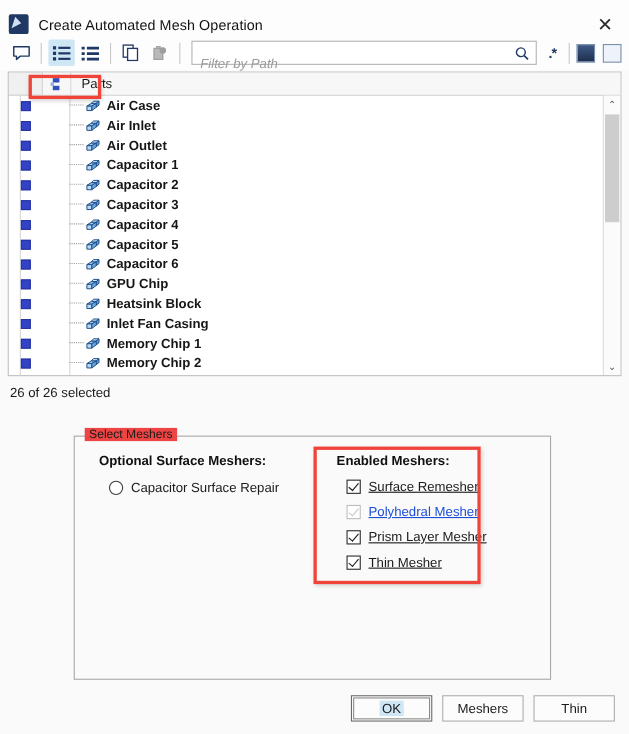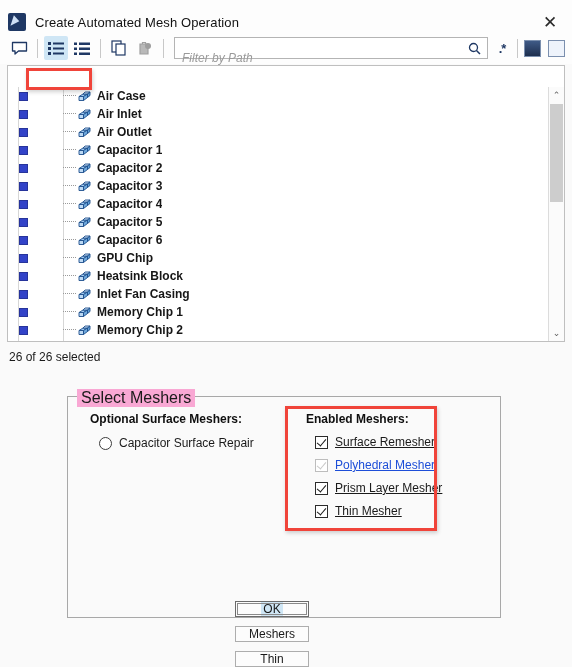--- a/index.html
+++ b/index.html
@@ -247,23 +247,23 @@
   .groupbox {
     position:absolute;
     left: 67px; top: 396px;
     width: 434px; height: 222px;
     border: 1px solid #a8a8a8;
     box-sizing: border-box;
     background: #fafafa;
   }
   .gb-title {
     position:absolute; top:-8px; left:9px;
-    background:#f9a8d4;
+    background:#ef4444;
     padding: 0 4px;
-    font-size: 16px;
+    font-size: 11px;
     color:#1a1a1a;
   }
   .col-head {
     font-size:12px; font-weight:bold; color:#101010;
   }
   .opt-col { position:absolute; left:22px; top:15px; }
   .radio-row {
     display:flex; align-items:center; margin-top:10px; padding-left:9px;
   }
   .radio {
@@ -301,25 +301,24 @@
     border: 3px solid #f0443a;
     box-sizing: border-box;
     pointer-events: none;
     box-shadow: 1px 2px 4px rgba(0,0,0,.18);
   }
   #redbox-parts { left: 26px; top: 68px; width: 66px; height: 22px; }
   #redbox-enabled { left: 285px; top: 406px; width: 152px; height: 125px; }
 
   
   .footer {
-    position:absolute; left:0; right:15px; bottom:0; height:46px;
+    position:absolute; left:0; right:0; bottom:0; height:46px;
     display:flex; align-items:center; justify-content:flex-end;
     padding-right: 13px; gap: 9px;
     box-sizing:border-box;
-    flex-direction:column;
   }
   .btn {
     width: 74px; height: 24px;
     border:1px solid #adadad;
     background:#fcfcfc;
     font-family:"Liberation Sans", sans-serif;
     font-size:12px; color:#1a1a1a;
     display:flex; align-items:center; justify-content:center;
     cursor:pointer;
     box-sizing:border-box;
@@ -407,20 +406,31 @@
   <div class="regex-btn">.*</div>
 
   <div class="tb-sep"></div>
 
   <div class="swatch dark"></div>
   <div class="swatch light"></div>
 </div>
 
 <div class="tree-wrap">
 
+  <div class="tree-header">
+    <div class="th-col-a"></div>
+    <div class="th-col-b">
+      <span class="tri-check">
+          <i></i>
+          <i></i>
+          <i></i>
+        </span>
+    </div>
+    <div class="th-col-c">Parts</div>
+  </div>
 
   <div class="tree-body">
     <div class="tree-grid-lines">
       <div class="vline" style="left:10px"></div>
       <div class="vline" style="left:55px"></div>
     </div>
     <div id="tree-rows">
         <div class="tree-row">
           <div class="cell-sel">
             <div class="sel-box"></div>

